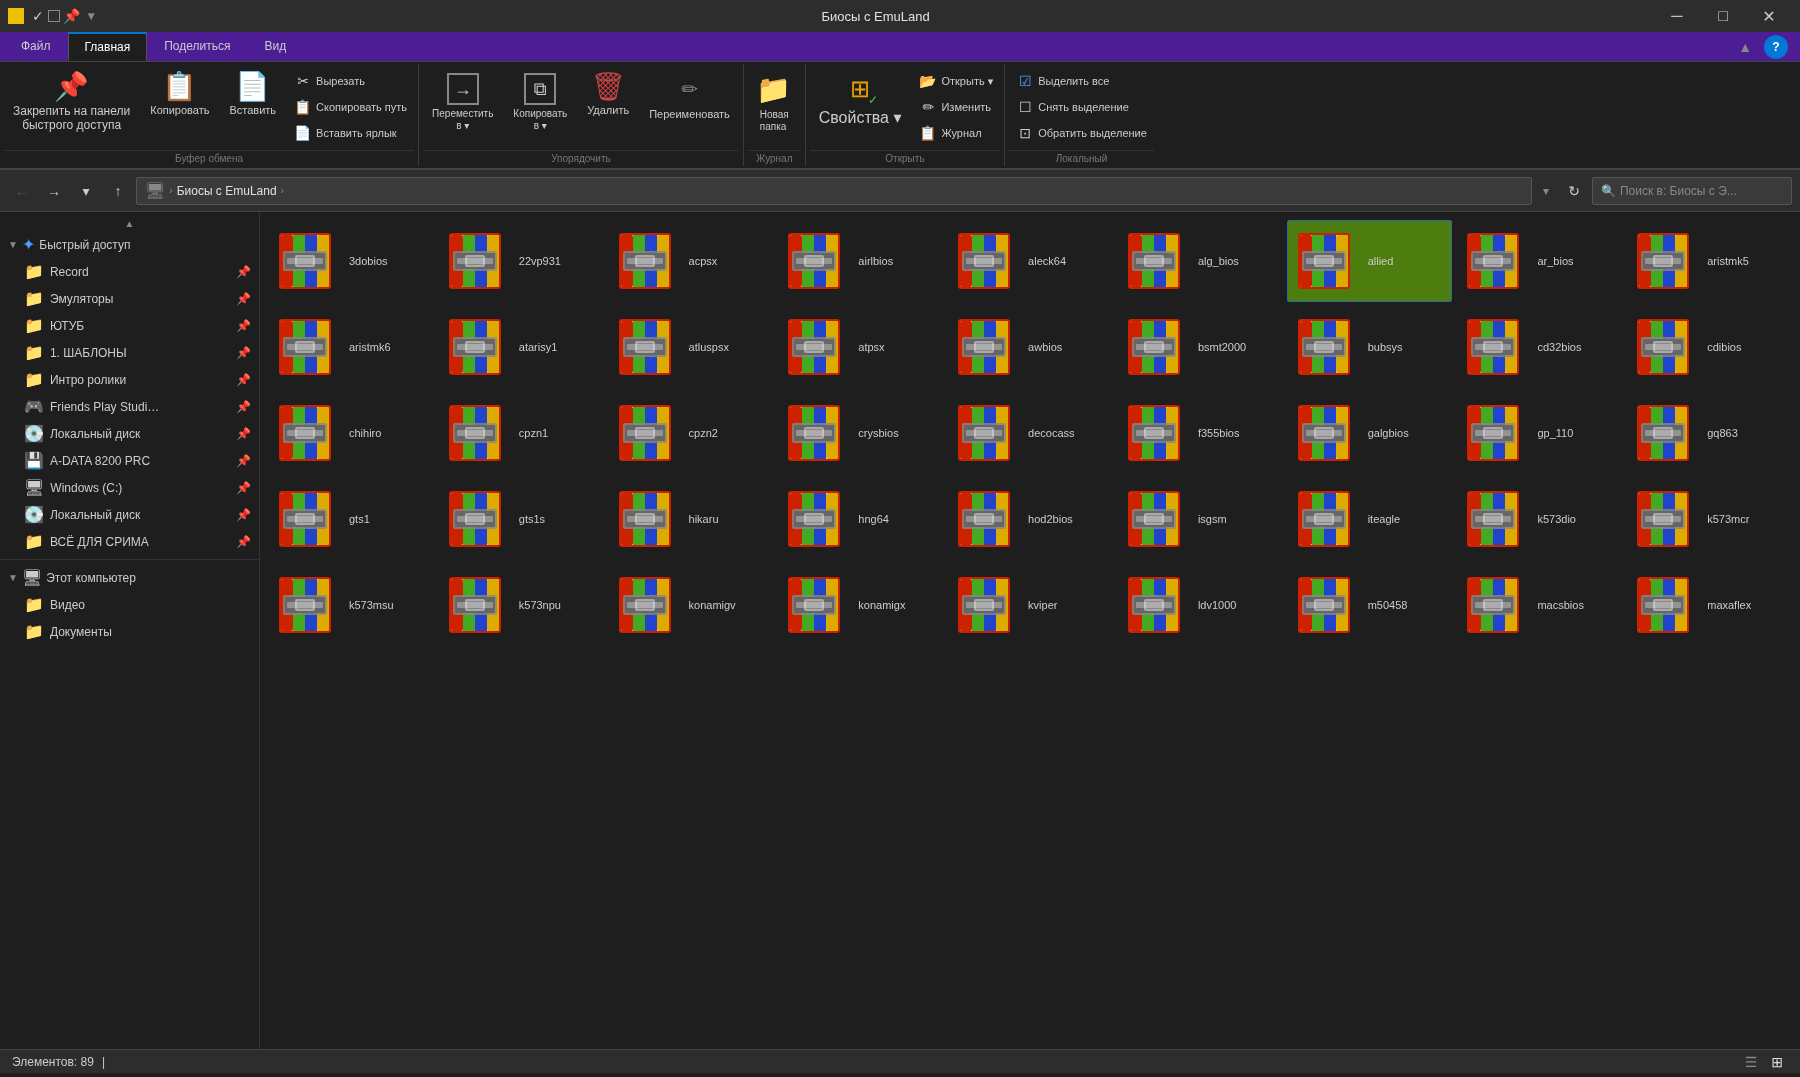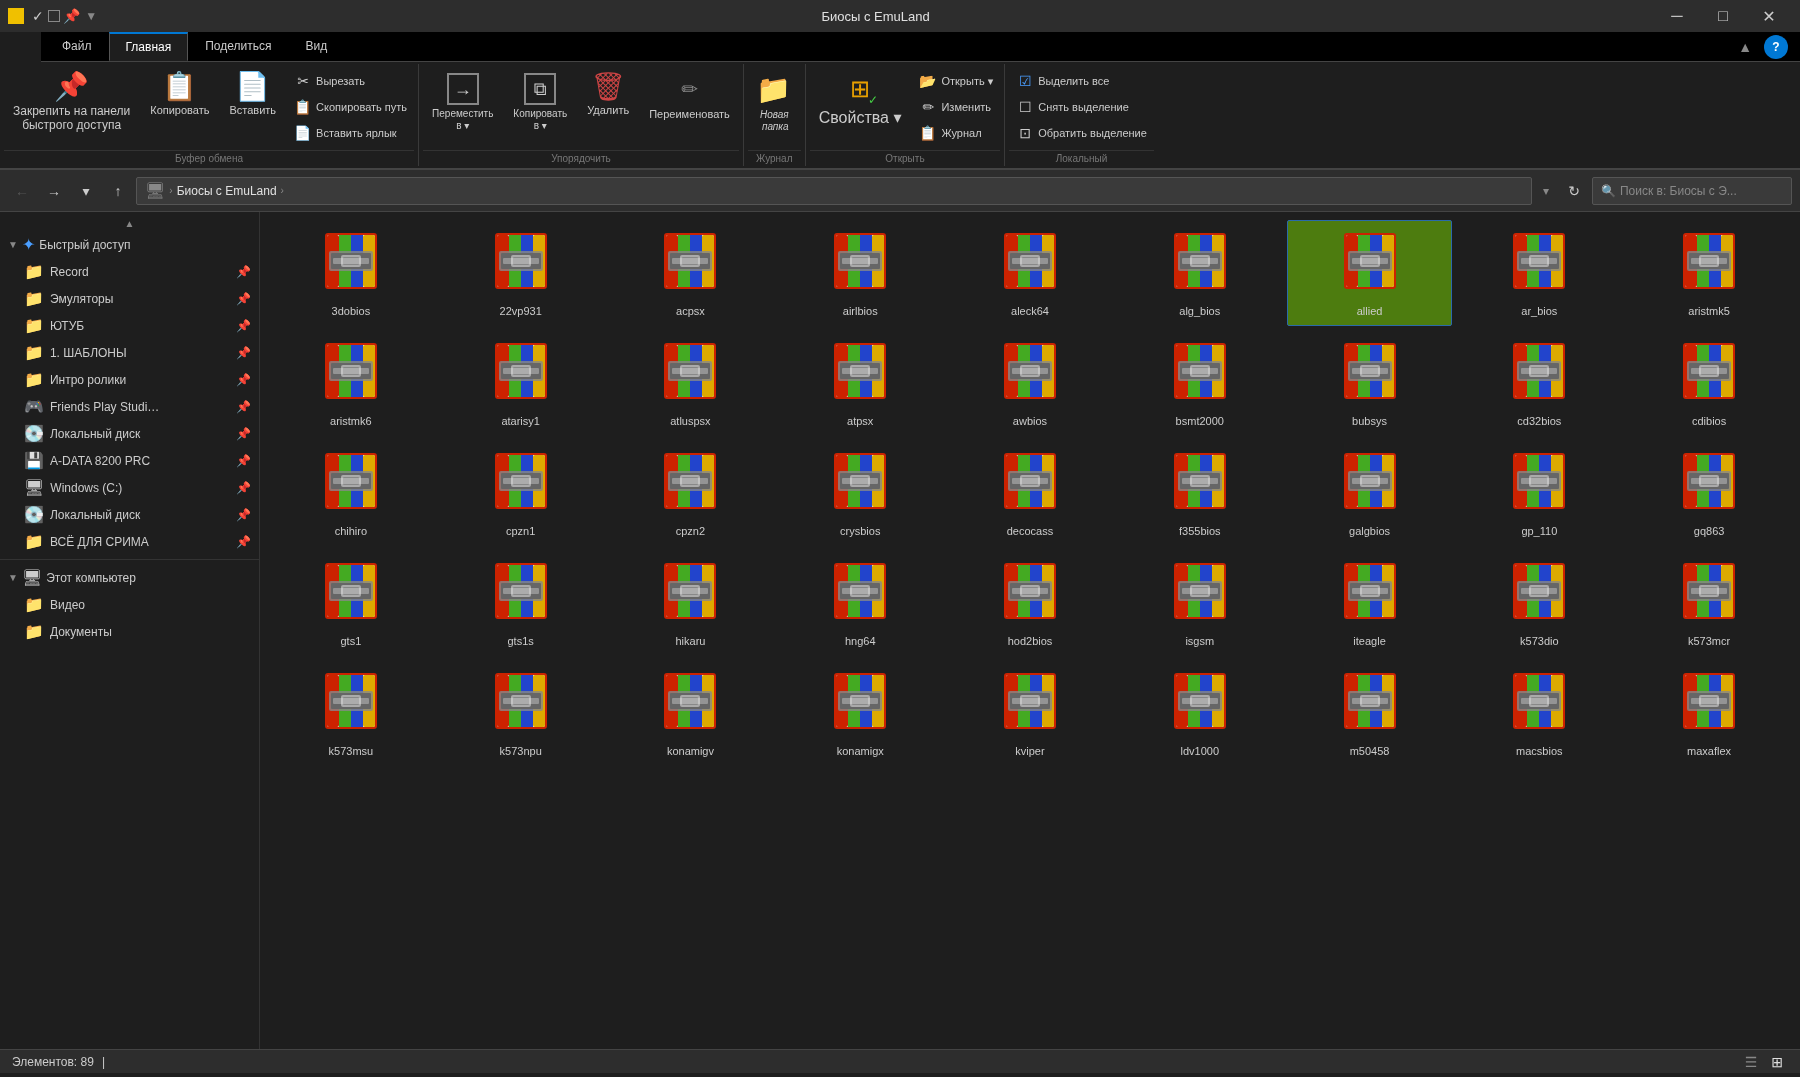--- a/index.html
+++ b/index.html
@@ -43,26 +43,25 @@
       background: transparent;
       border: none;
       color: #ccc;
       font-size: 16px;
       cursor: pointer;
       display: flex; align-items: center; justify-content: center;
     }
 
     
     .ribbon-tabs {
-      background: #000000;
+      background: #4c1d95;
       display: flex;
       gap: 0;
       padding: 0 4px;
       border-bottom: 1px solid #444;
-      margin-left: 41px;
     }
     .ribbon-tab {
       padding: 6px 16px;
       font-size: 12px;
       color: #ccc;
       cursor: pointer;
       border: 1px solid transparent;
     }
     .ribbon-tab.active {
       background: #1e1e1e;
@@ -182,28 +181,27 @@
       padding: 8px;
       position: relative;
     }
     .file-grid {
       display: grid;
       grid-template-columns: repeat(9, 1fr);
       gap: 4px;
     }
     .file-item {
       display: flex;
-      flex-direction: column;
+      flex-direction: row;
       align-items: center;
       padding: 8px 4px;
       cursor: pointer;
       border: 1px solid transparent;
       border-radius: 2px;
       gap: 12px;
-      justify-content: space-between;
     }
     .file-item.selected { background: #4d7c0f; border-color: #2a6aaa; }
     .rar-icon {
       width: 64px; height: 64px;
       position: relative;
     }
     .rar-icon svg {
       width: 64px; height: 64px;
     }
     .file-label {
@@ -425,21 +423,21 @@
           <span>Переименовать</span>
         </div>
       </div>
       <div class="ribbon-group-footer">Упорядочить</div>
     </div>
 
     <div class="ribbon-group-section">
       <div class="ribbon-group-body">
         <div class="ribbon-big-btn">
           <div style="font-size:28px;color:#e8a000;">📁</div>
-          <span style="font-size:10px;text-align:right;line-height:1.2;font-style:italic;">Новая<br>папка</span>
+          <span style="font-size:10px;text-align:left;line-height:1.2;">Новая<br>папка</span>
         </div>
       </div>
       <div class="ribbon-group-footer">Журнал</div>
     </div>
 
     <div class="ribbon-group-section">
       <div class="ribbon-group-body">
         <div class="ribbon-big-btn">
           <div style="width:32px;height:32px;display:flex;align-items:center;justify-content:center;position:relative;">
             <span style="font-size:24px;color:#e8a000;">⊞</span>

